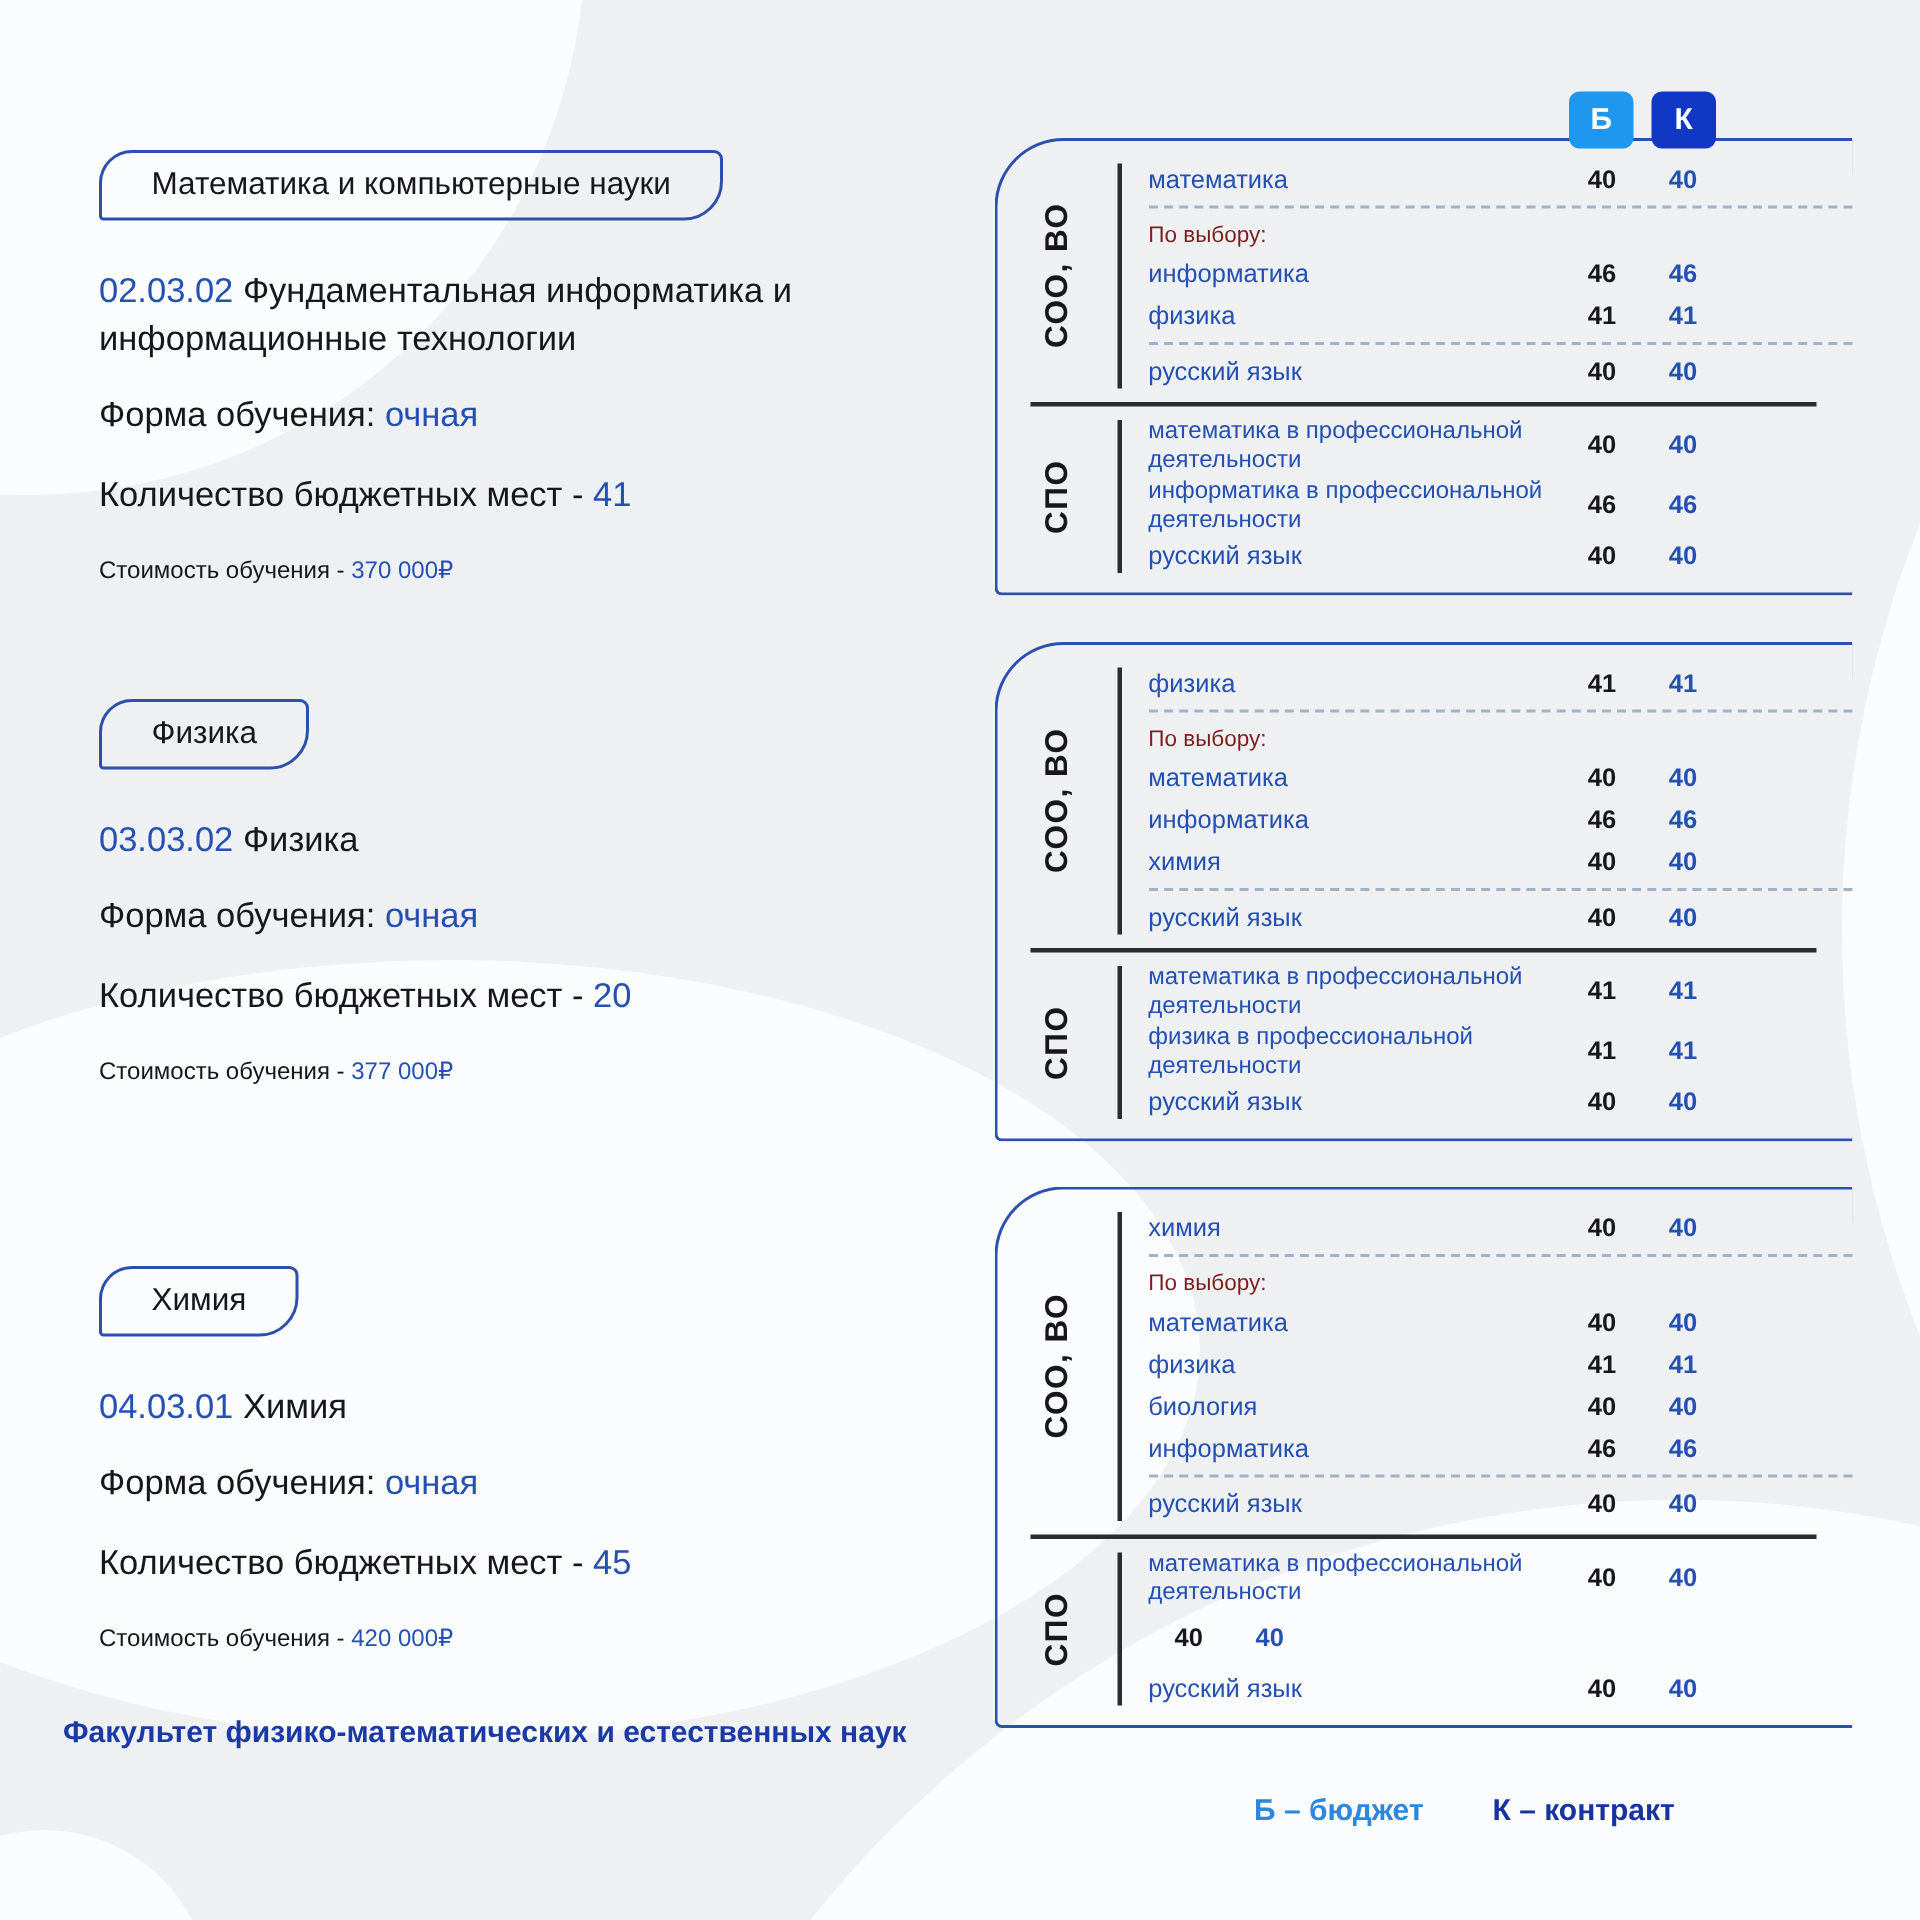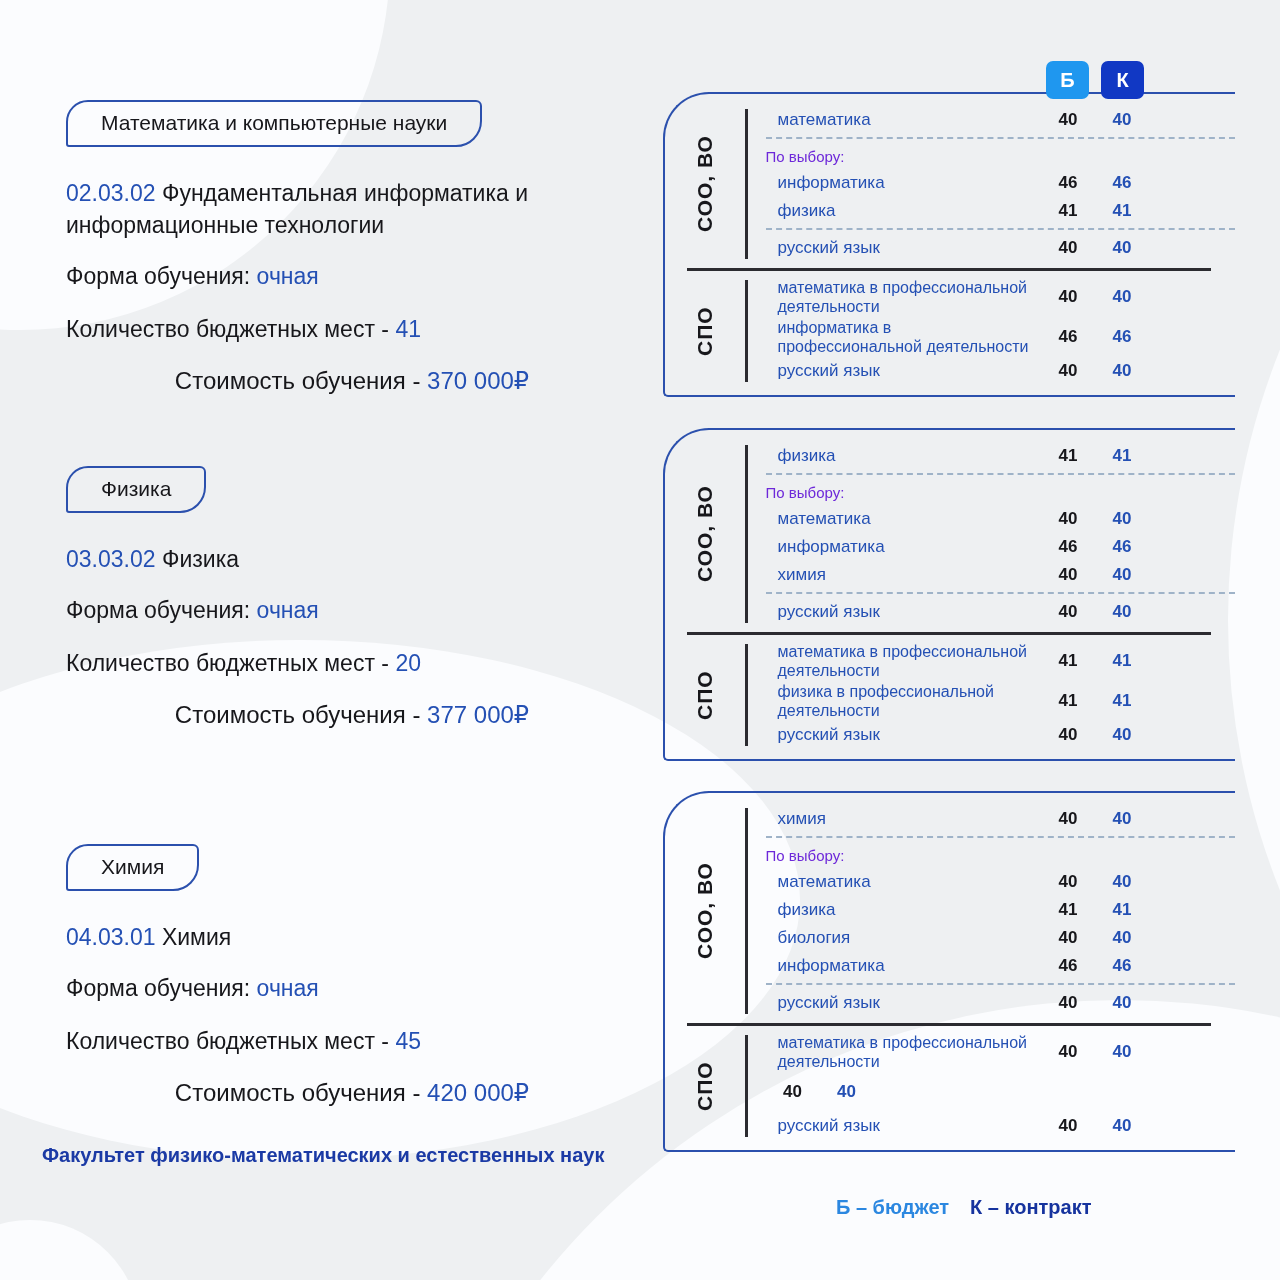--- a/index.html
+++ b/index.html
@@ -19,21 +19,21 @@
   
   .program{position:absolute;left:66px;width:572px;}
   .p1{top:100px;} .p2{top:466px;} .p3{top:844px;}
   .cat-box{
     display:inline-block;border:2px solid var(--border-blue,#2b50ad);
     border-radius:22px 6px 26px 3px;padding:9px 33px 10px;
     font-size:21px;margin-bottom:30px;color:var(--dark,#17171b);
   }
   .prog-name{font-size:23px;line-height:32px;margin:0 0 22px;max-width:545px;}
   .line{font-size:23px;line-height:27px;margin:0 0 26px;}
-  .price{font-size:24px;line-height:24px;margin:0;text-align:center;}
+  .price{font-size:16px;line-height:24px;margin:0;}
   .blue{color:var(--blue,#2450b4);}
   
   .badge{
     position:absolute;top:61px;width:43px;height:38px;border-radius:7px;
     display:flex;align-items:center;justify-content:center;
     color:#fff;font-size:20px;font-weight:bold;z-index:5;
   }
   .badge-b{left:1046px;background:var(--badge-b,#1f97ef);}
   .badge-k{left:1101px;background:var(--badge-k,#1138c4);}
   
@@ -46,35 +46,35 @@
   .tsection{display:flex;align-items:stretch;}
   .side{
     flex:0 0 80px;display:flex;align-items:center;justify-content:center;
     writing-mode:vertical-rl;transform:rotate(180deg);
     font-size:21px;font-weight:bold;letter-spacing:1px;color:var(--dark,#17171b);
   }
   .vline{flex:0 0 2.5px;background:var(--line-dark,#2b2b30);margin:3px 0;}
   .rows{flex:1;padding-left:18px;min-width:0;}
   .row{display:flex;align-items:center;height:28px;font-size:17px;}
   .row.two{height:40px;font-size:16px;line-height:19px;}
-  .subj{flex:1;color:var(--blue,#2450b4);padding-right:6px;margin-left:12px;}
+  .subj{flex:1;color:var(--blue,#2450b4);padding-right:6px;}
   .val{flex:0 0 54px;text-align:center;font-weight:bold;font-size:17px;}
   .vb{color:var(--dark,#17171b);}
   .vk{color:var(--blue,#2450b4);}
   .row{padding-right:86px;}
-  .note{height:26px;display:flex;align-items:center;font-size:15px;color:#6d28d9;}
+  .note{height:26px;display:flex;align-items:center;font-size:15px;color:#7f1d1d;}
   .dash{height:0;border-top:2px dashed var(--dash,#9fb3c8);margin:3px 0 4px;}
   .hsep{height:2.5px;background:var(--line-dark,#2b2b30);margin:6px 24px 6px 22px;}
   
   .fac{
     position:absolute;left:42px;top:1144px;font-size:20px;font-weight:bold;
     color:var(--footer-blue,#1b3aa5);
   }
   .legend{
-    position:absolute;left:836px;top:1196px;display:flex;gap:21px;
+    position:absolute;left:836px;top:1196px;display:flex;gap:46px;
     font-size:20px;font-weight:bold;
   }
   .lb{color:var(--legend-b,#2b87e0);}
   .lk{color:var(--legend-k,#16339e);text-align:right;}
 </style>
 </head>
 <body>
 
 <div class="canvas">
 

